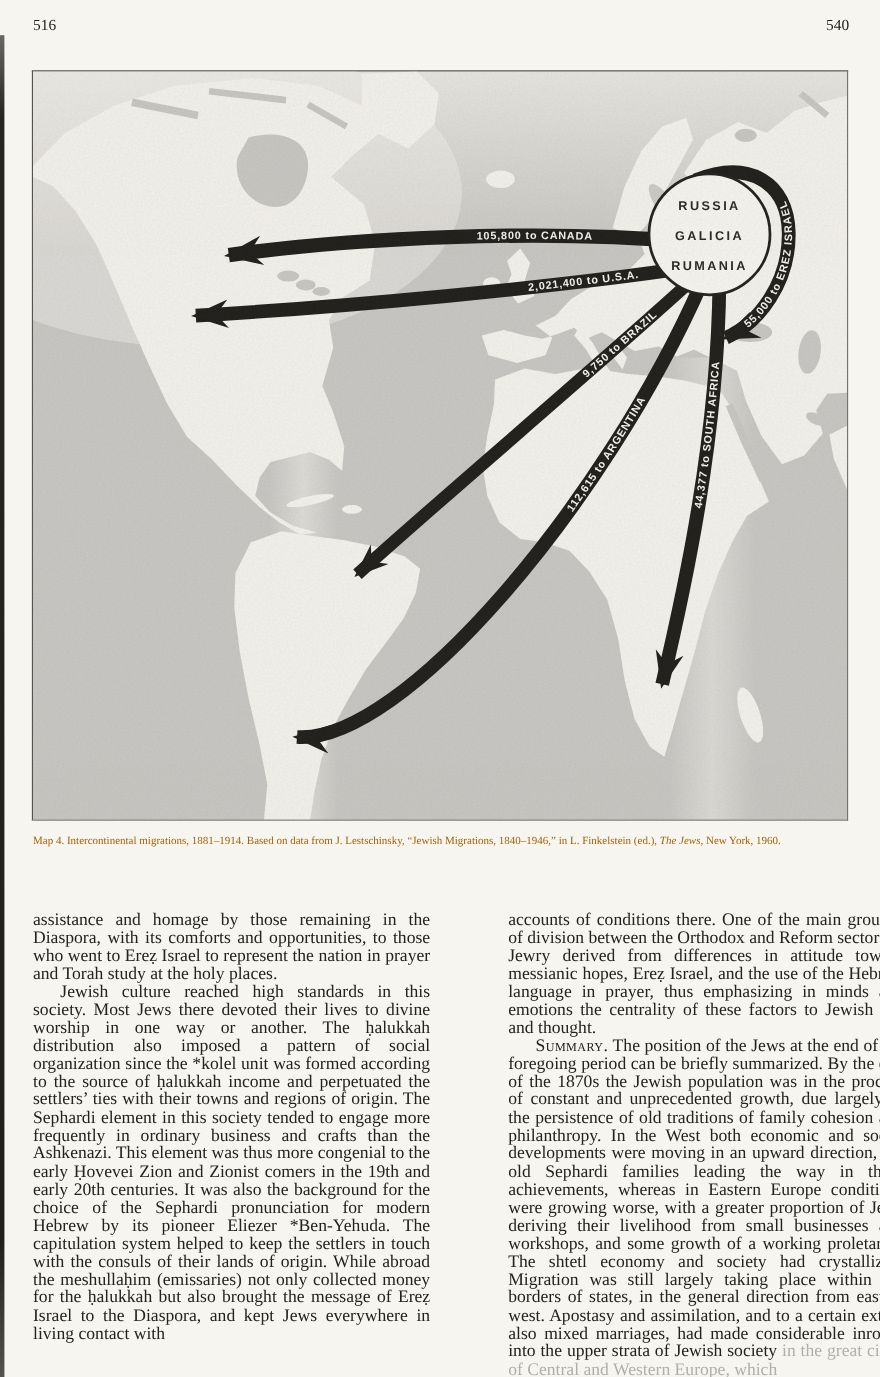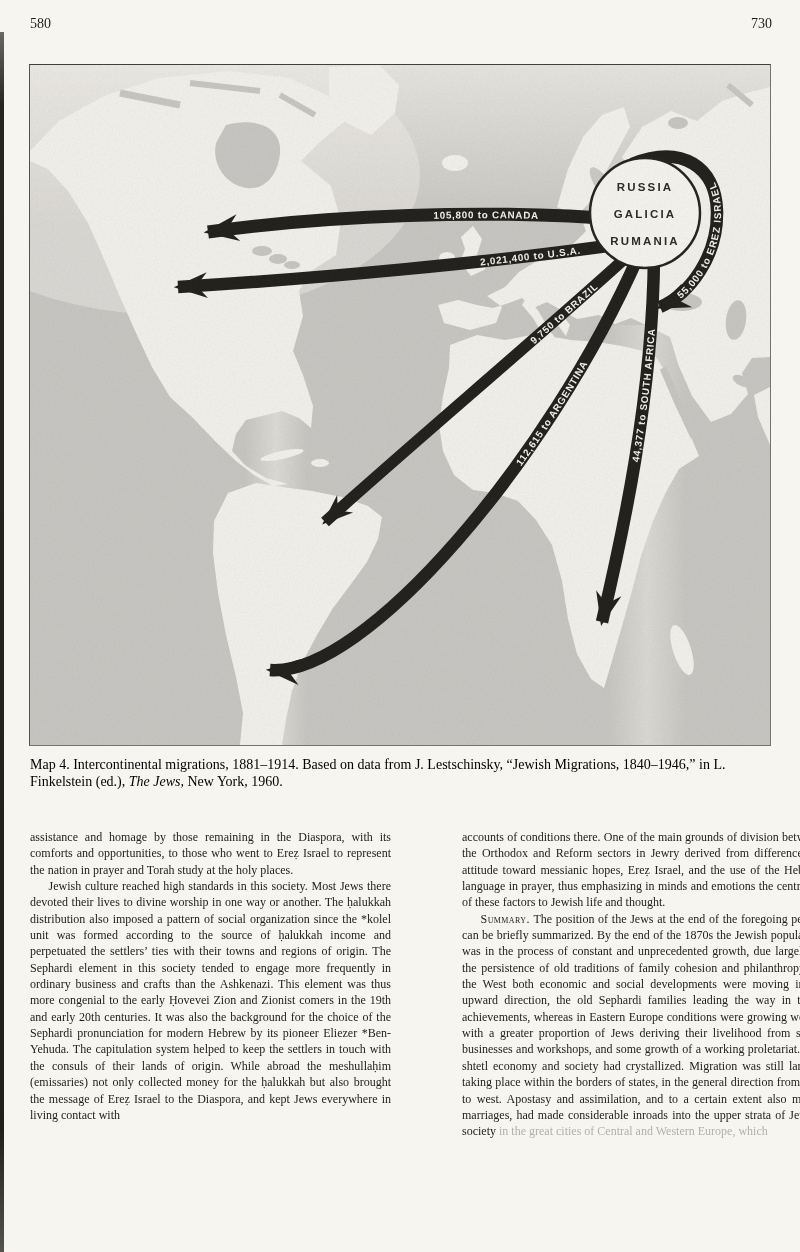--- a/index.html
+++ b/index.html
@@ -20,41 +20,41 @@
     border:1px solid #75736c;border-top-color:#413f3a;border-left-color:#55534c;
     background:#c9c7c3;}
   .map-frame svg{display:block;}
   .circle-label{font-family:"Liberation Sans",sans-serif;font-weight:bold;
     font-size:11.5px;letter-spacing:2.2px;fill:#2b2a26;text-anchor:middle;}
   .band-label{font-family:"Liberation Sans",sans-serif;font-weight:bold;
     font-size:9.8px;letter-spacing:.75px;fill:#f6f4ef;}
   .arrow{fill:none;stroke:#201f1c;}
   
   .caption{position:absolute;left:30px;top:756px;width:741px;
-    font-size:14px;line-height:17.2px;color:#000000;}
+    font-size:10px;line-height:17.2px;color:#a16207;}
   .caption .i{font-style:italic;}
   
-  .col{position:absolute;top:829px;width:361px;font-size:12px;line-height:16.35px;
+  .col{position:absolute;top:829px;width:361px;font-size:16px;line-height:16.35px;
     text-align:justify;color:#23221e;}
   .col-left{left:30px;}
   .col-right{left:424px;width:360px;margin-left:38px;}
   .para{margin:0;hyphens:auto;-webkit-hyphens:auto;}
   .para.indent{text-indent:1.55em;}
   .i{}
   .sc{font-variant:small-caps;letter-spacing:.4px;}
   .fade{color:#77756d;opacity:.55;filter:blur(.25px);}
 </style>
 </head>
 <body>
 
 <div class="gutter"></div>
 
 <div class="header">
-  <span class="pg-left">580</span>
-  <span class="pg-right">730</span>
+  <span class="pg-left">516</span>
+  <span class="pg-right">540</span>
 </div>
 
 <div class="map-frame">
 <svg width="740" height="680" viewBox="0 0 740 680">
   <defs>
     <marker id="ah" viewBox="0 0 12 12" refX="10.5" refY="6" markerWidth="2.7" markerHeight="2.7" orient="auto-start-reverse" markerUnits="strokeWidth">
       <path d="M 0 1.4 L 12 6 L 0 10.6 L 3.9 6 Z" fill="#201f1c"></path>
     </marker>
     <linearGradient id="vs" x1="0" y1="0" x2="1" y2="0">
       <stop offset="0" stop-color="#f6f4ef" stop-opacity="0"></stop>

